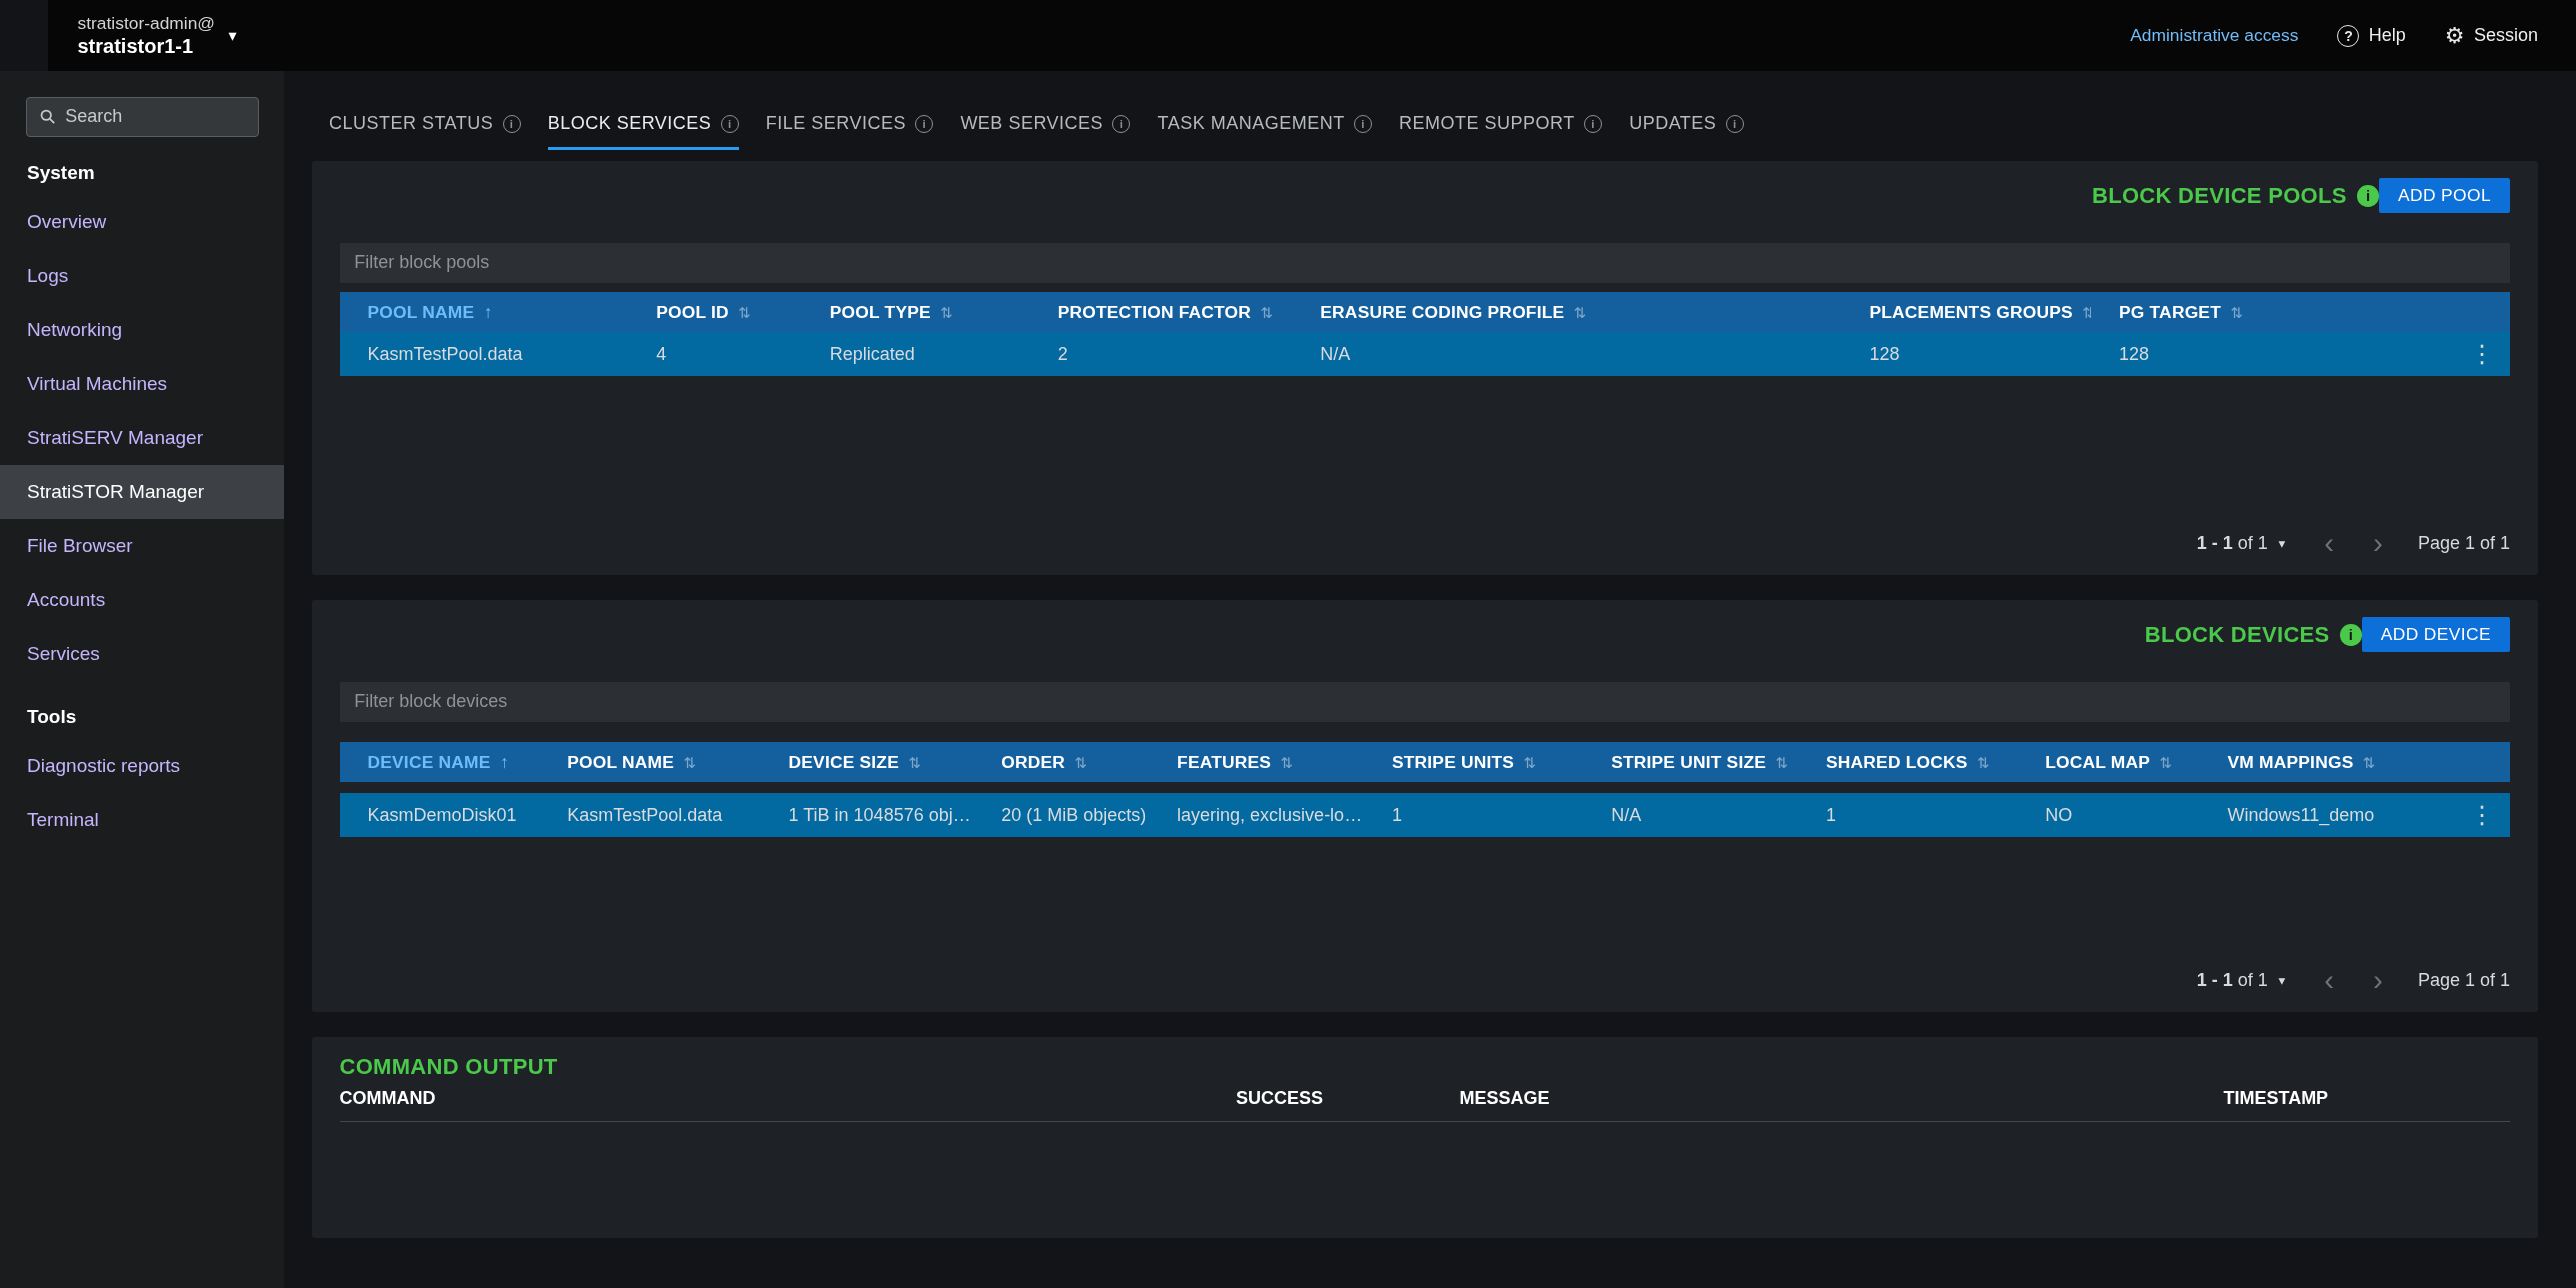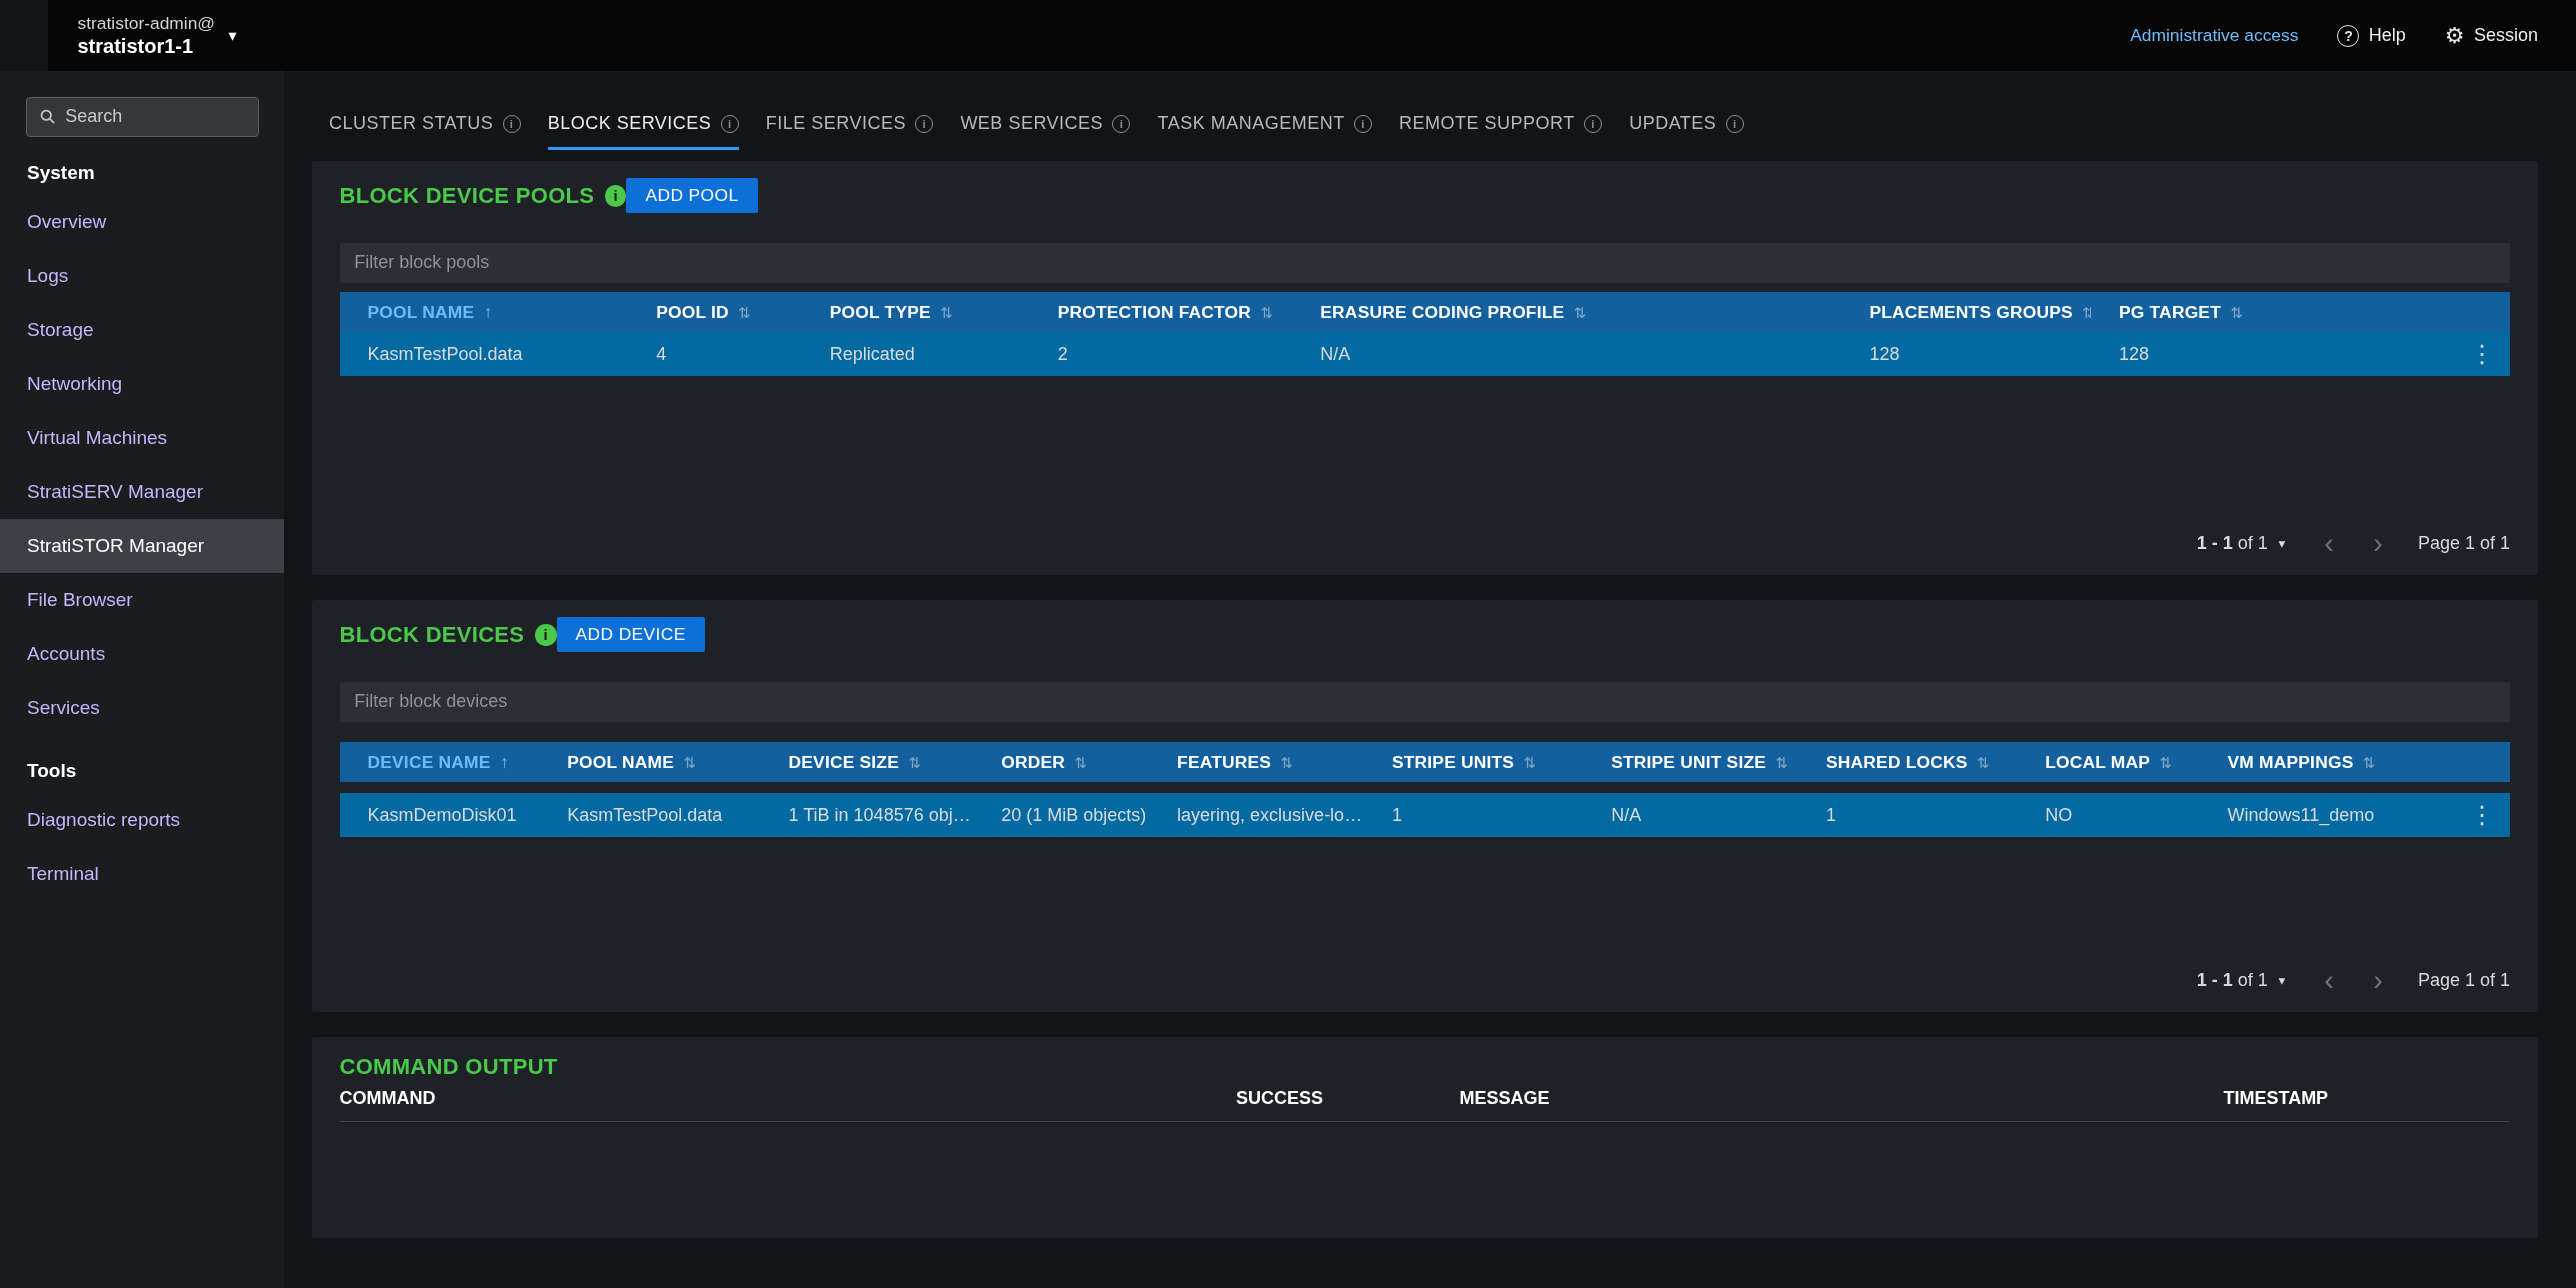--- a/index.html
+++ b/index.html
@@ -71,21 +71,21 @@
 
   
   .panel {
     background:#1e2125; border-radius:2.7px; padding:17.4px 28px;
     display:flex; flex-direction:column; margin-bottom:25px;
   }
   .panel.p1 { height:414px; }
   .panel.p2 { height:412px; }
   .panel.p3 { height:201px; }
 
-  .panel-head { display:flex; justify-content:flex-start; align-items:center; margin-bottom:29.5px; }
+  .panel-head { display:flex; justify-content:flex-end; align-items:center; margin-bottom:29.5px; }
   .panel-title {
     font-size:22px; font-weight:bold; color:#4ac94a; letter-spacing:0.3px;
     display:flex; align-items:center; gap:10.7px;
   }
   .info-badge {
     width:21.5px; height:21.5px; border-radius:50%; background:#4ac94a;
     color:#14161a; font-size:14.8px; font-weight:bold;
     display:inline-flex; align-items:center; justify-content:center;
   }
   .add-btn {
@@ -174,21 +174,20 @@
       <svg width="17.4" height="17.4" viewBox="0 0 24 24" fill="none" stroke="#c8c8c8" stroke-width="2.4">
         <circle cx="10" cy="10" r="6.5"></circle>
         <line x1="15" y1="15" x2="21" y2="21"></line>
       </svg>
       <input class="search-input" placeholder="Search" style="">
     </div>
 
     <div class="nav-section-title">System</div>
     <div class="nav-item">Overview</div>
     <div class="nav-item">Logs</div>
-    <div class="nav-item">Storage</div>
     <div class="nav-item">Networking</div>
     <div class="nav-item">Virtual Machines</div>
     <div class="nav-item">StratiSERV Manager</div>
     <div class="nav-item active">StratiSTOR Manager</div>
     <div class="nav-item">File Browser</div>
     <div class="nav-item">Accounts</div>
     <div class="nav-item">Services</div>
 
     <div class="nav-section-title">Tools</div>
     <div class="nav-item">Diagnostic reports</div>

